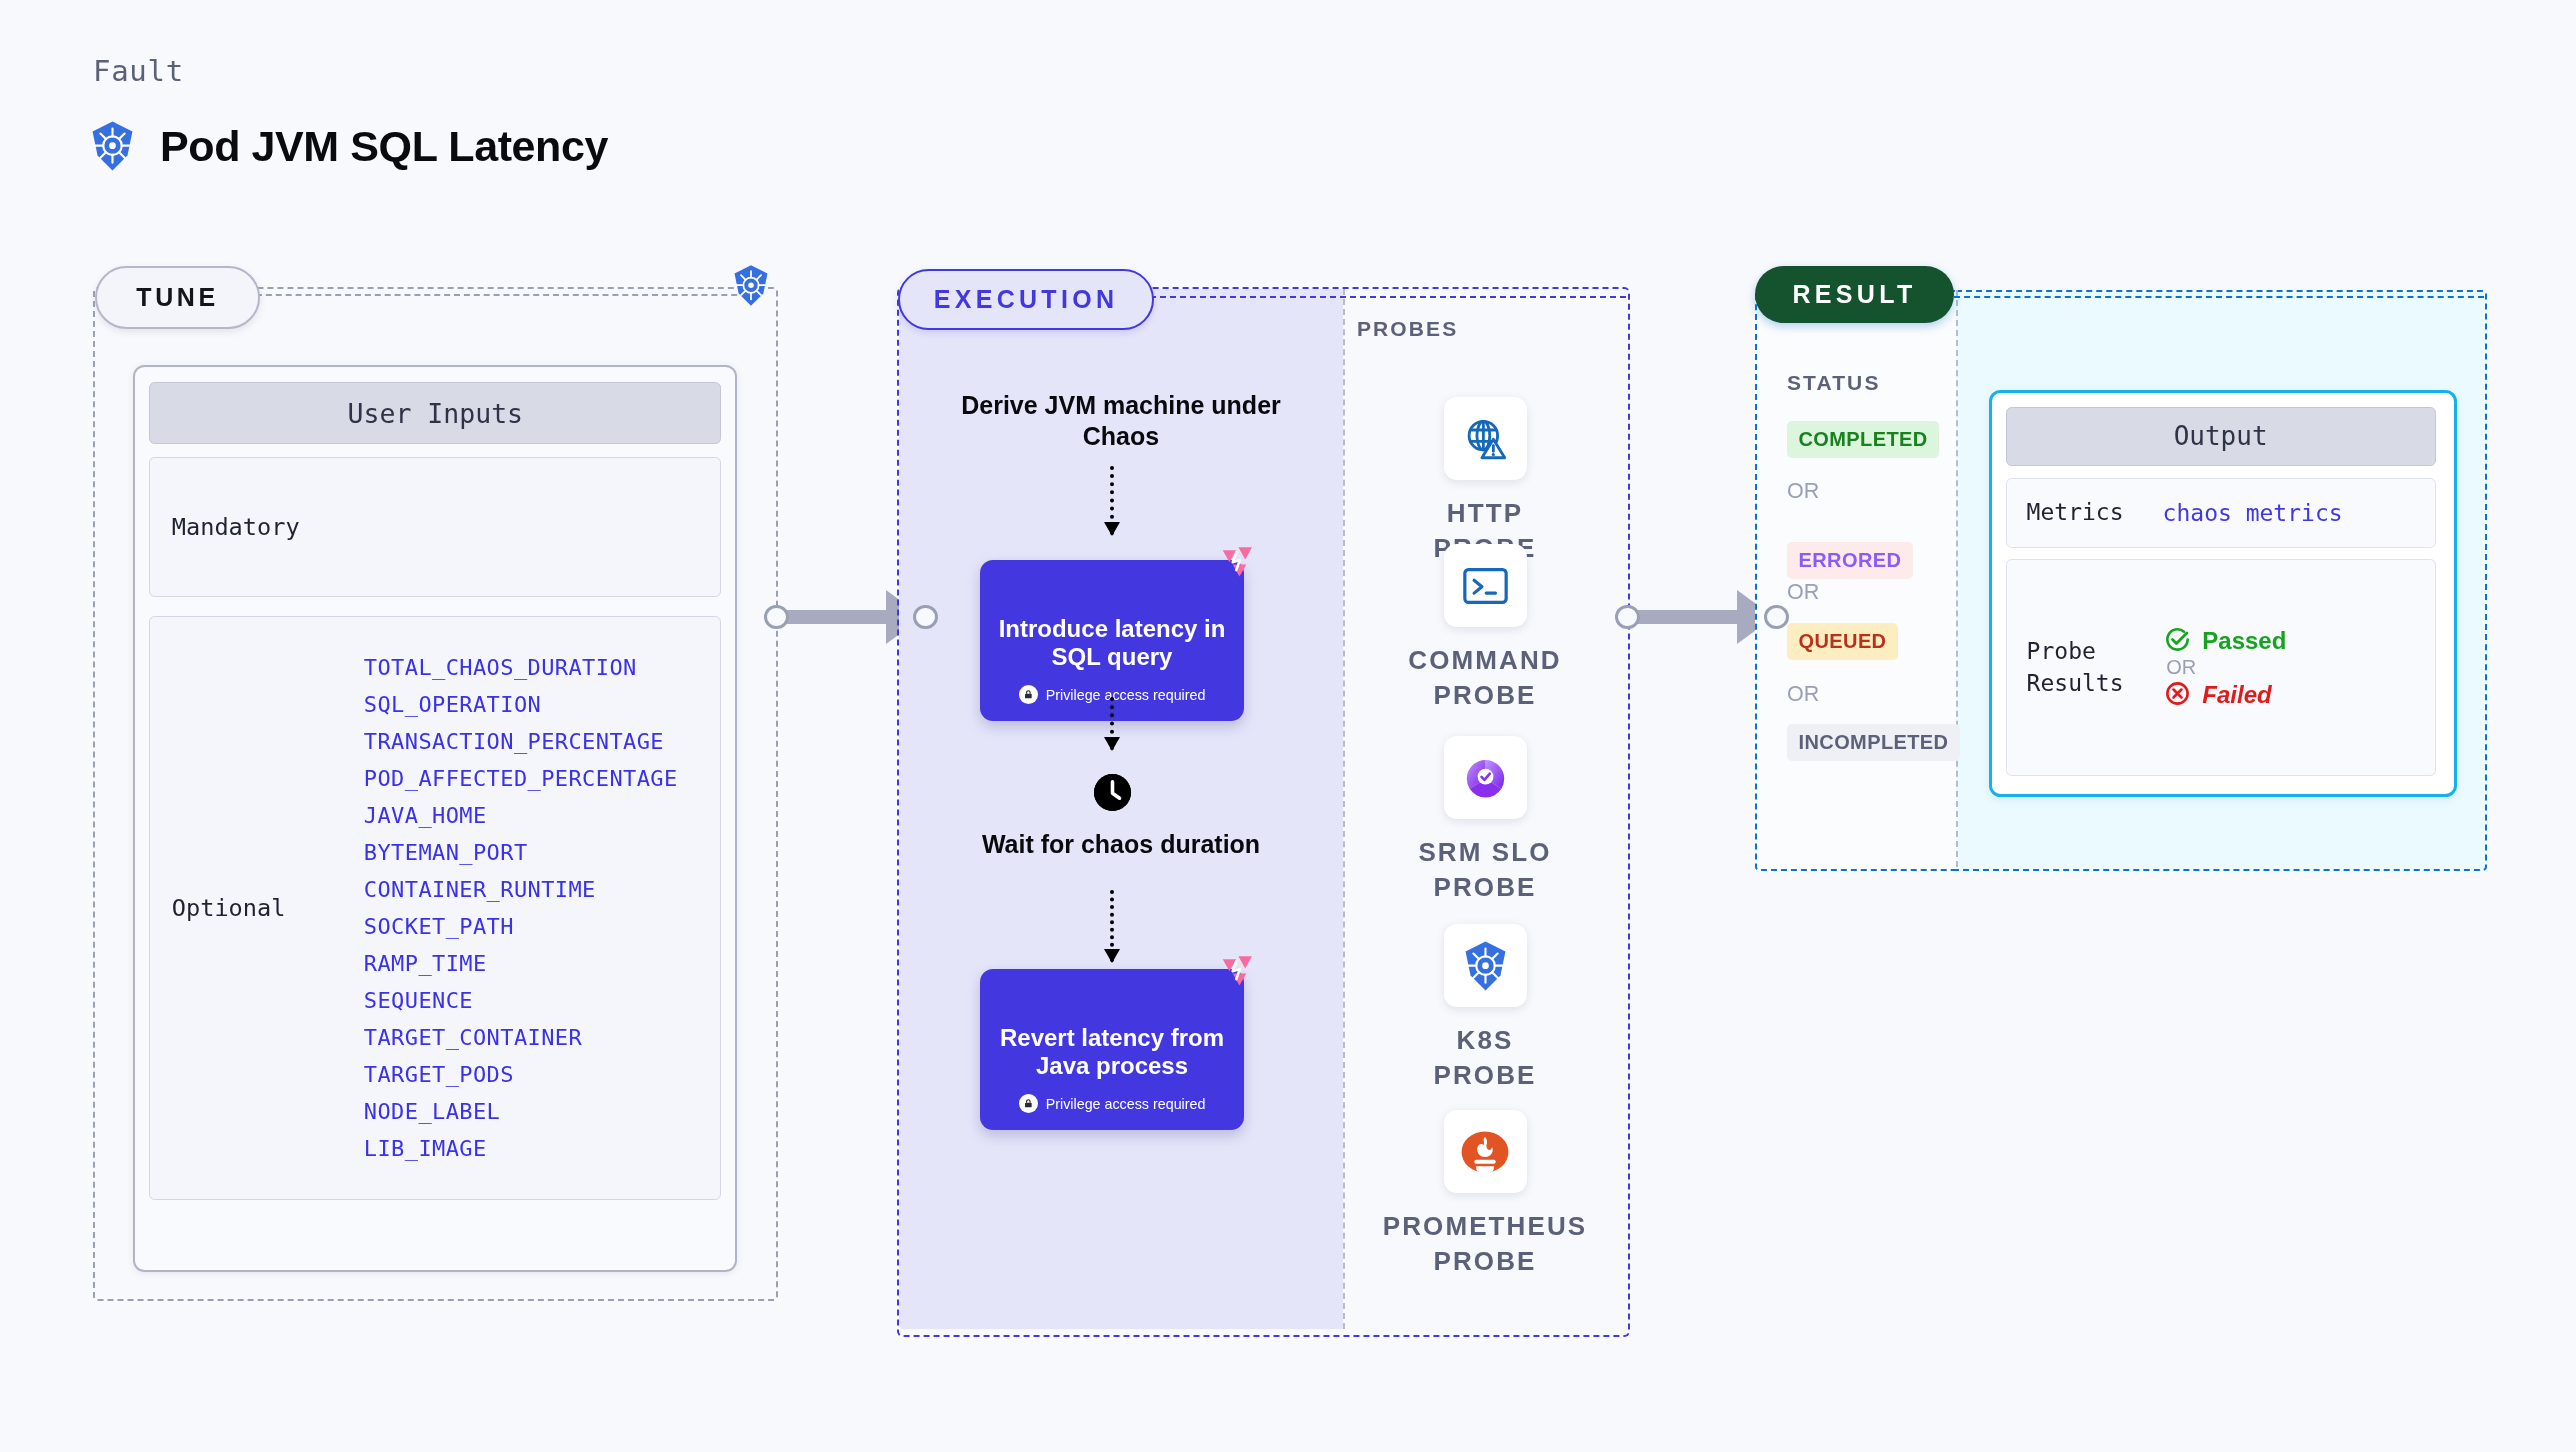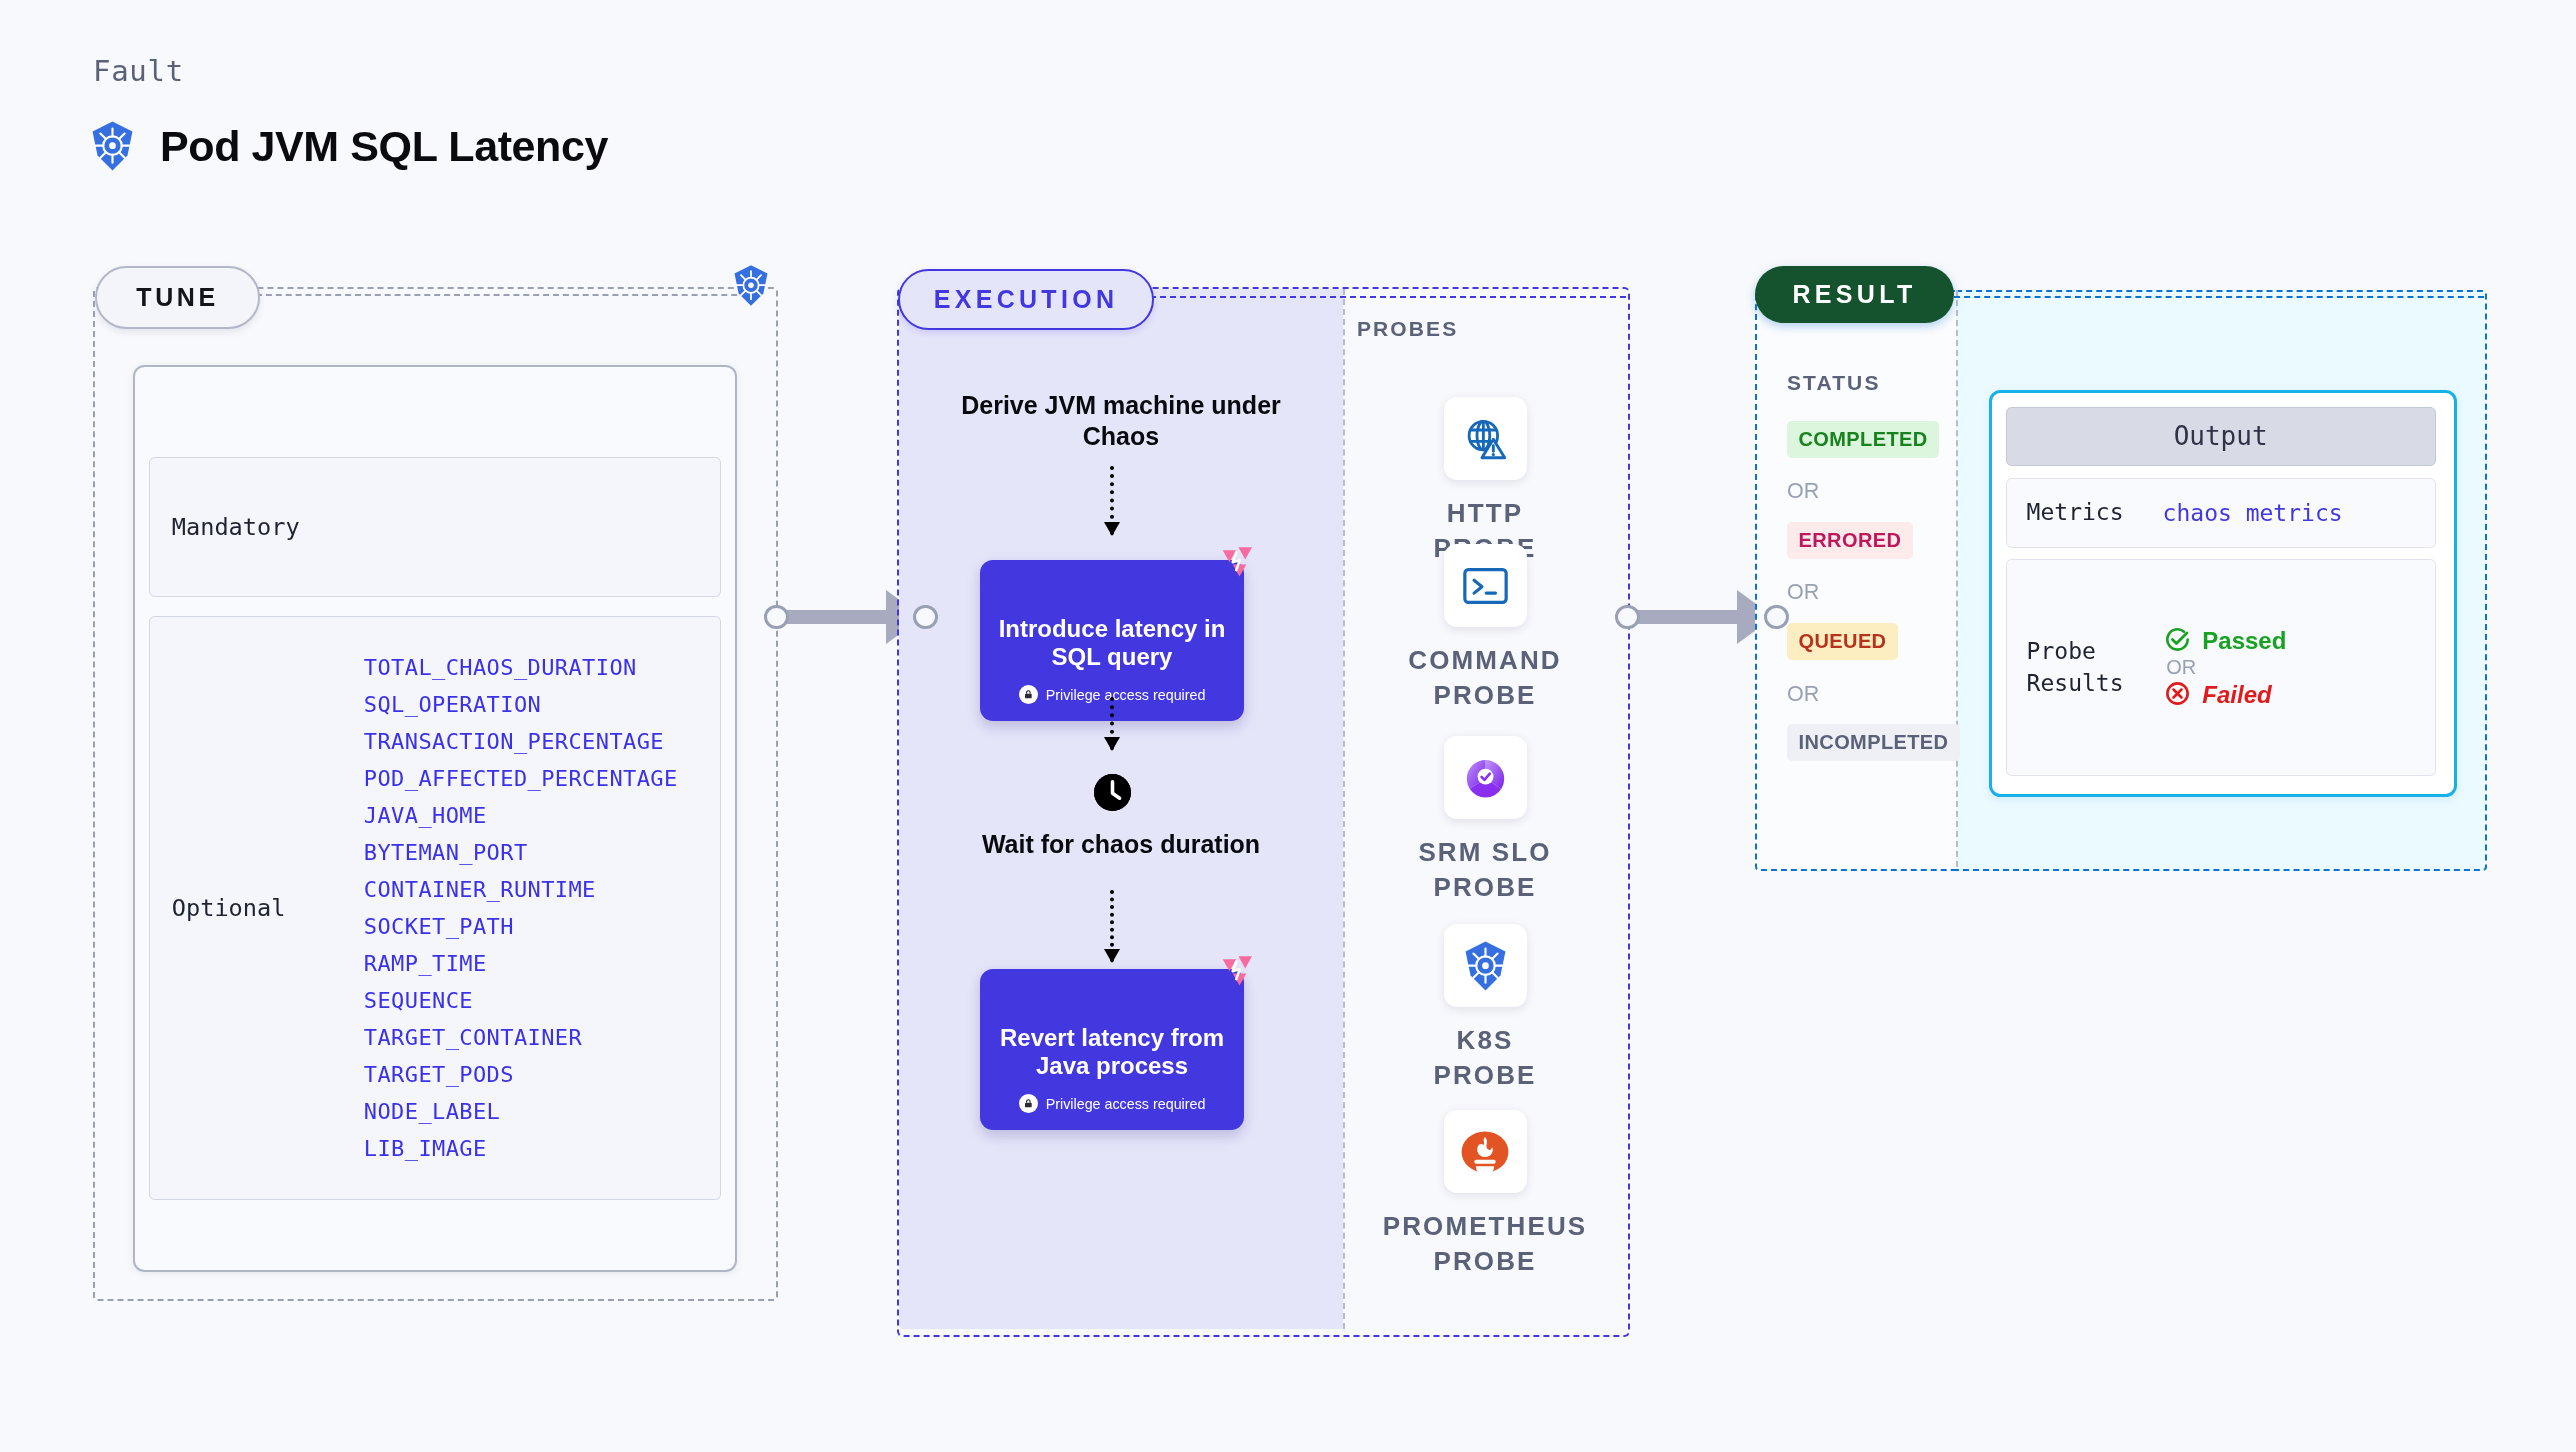--- a/index.html
+++ b/index.html
@@ -235,21 +235,21 @@
     position:absolute;left:1787px;
     border-radius:5px;padding:7.2px 11.5px;
     font-size:20px;font-weight:bold;letter-spacing:0.4px;
   }
   .status-or{
     position:absolute;left:1787px;
     font-size:21.5px;color:#9aa0b4;
   }
   #st-0{top:421px;background:#dcf5dd;color:#18831e;}
   #or-0{top:479px;}
-  #st-1{top:522px;background:#fdeaea;color:#be185d;}
+  #st-1{top:542px;background:#fdeaea;color:#8b5cf6;}
   #or-1{top:580px;}
   #st-2{top:623px;background:#fdeec1;color:#b8321b;}
   #or-2{top:682px;}
   #st-3{top:724px;background:#eff0f5;color:#5b6178;}
 
   #result-output-zone{
     position:absolute;left:1956px;top:290px;
     width:529px;height:577px;
     border:2.9px dashed #0b72d4;border-left:none;border-radius:0 4.3px 4.3px 0;
     background:#ebfaff;
@@ -325,20 +325,21 @@
       <circle cx="34" cy="36" r="13"></circle>
       <circle cx="34" cy="36" r="3.2" fill="#fff"></circle>
       <path d="M34 23 V12 M34 49 V60 M21 36 H10 M47 36 H58
                M24.8 26.8 L17 19 M43.2 26.8 L51 19
                M24.8 45.2 L17 53 M43.2 45.2 L51 53"></path>
     </g>
   </svg>
 </div>
 
 <div id="user-input-card">
+  <div id="user-inputs-header">User Inputs</div>
 
   <div id="mandatory-block" class="param-block">
     <div class="param-role">Mandatory</div>
   </div>
 
   <div id="optional-block" class="param-block">
     <div class="param-role">Optional</div>
     <div class="param-list">
       <span class="param-name">TOTAL_CHAOS_DURATION</span>
       <span class="param-name">SQL_OPERATION</span>

